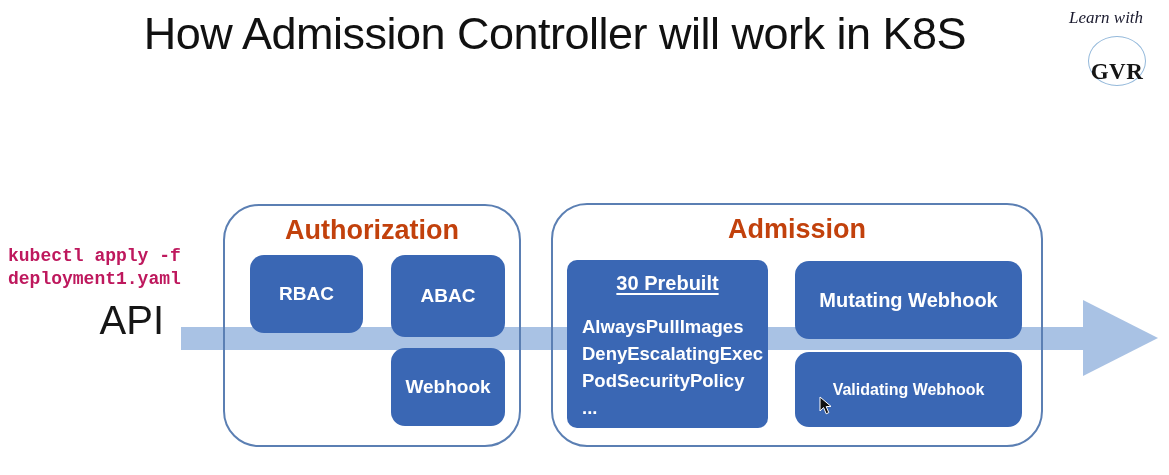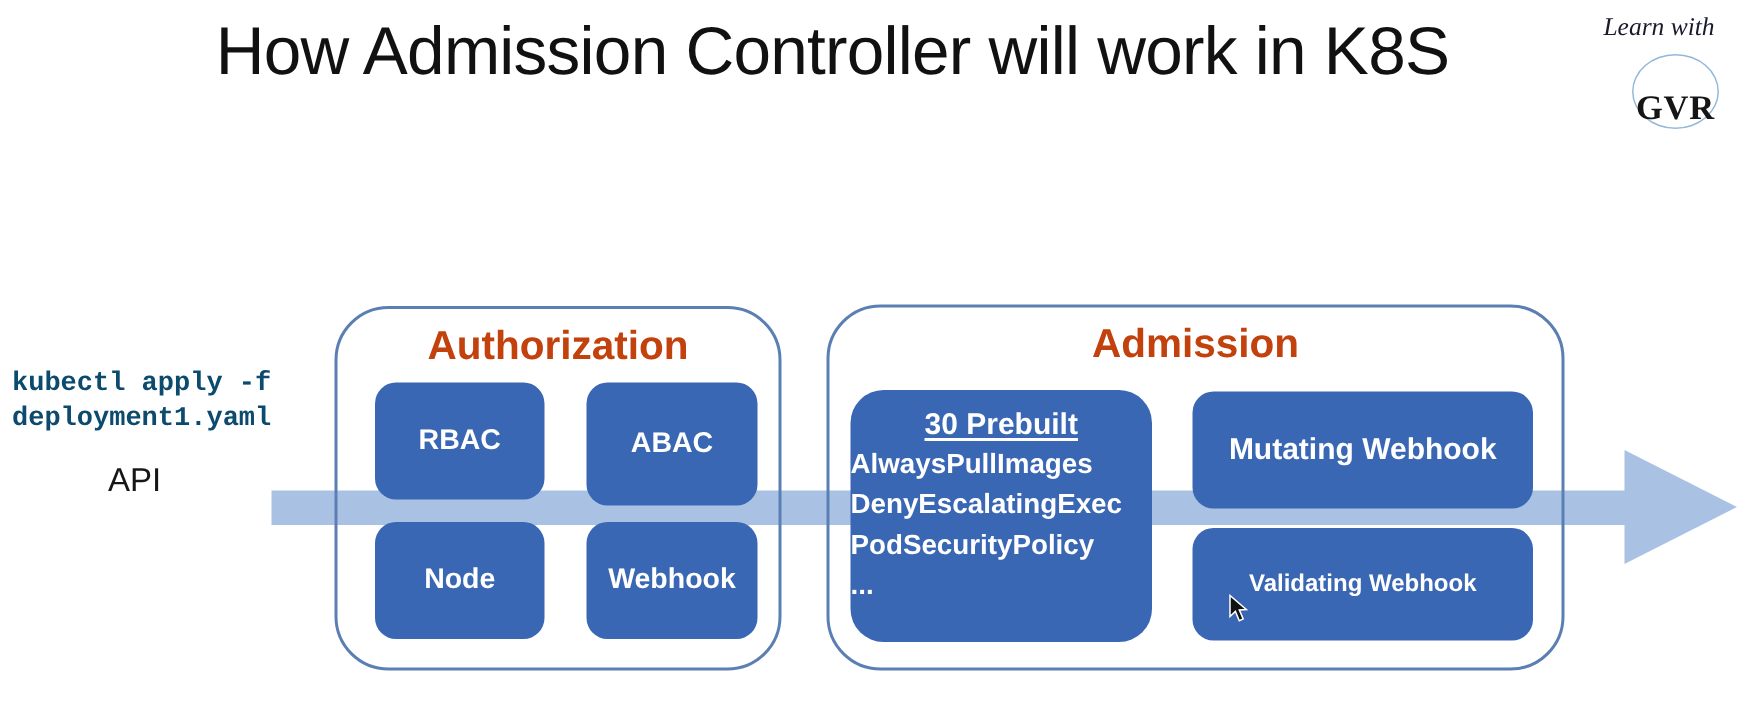--- a/index.html
+++ b/index.html
@@ -53,30 +53,30 @@
   }
 
   
   .command {
     position: absolute;
     left: 8px; top: 245px;
     font-family: "Liberation Mono", "DejaVu Sans Mono", monospace;
     font-weight: 700;
     font-size: 18px;
     line-height: 23px;
-    color: #0c4a6e;
+    color: #be185d;
     white-space: pre;
   }
 
   
   .api-call {
     position: absolute;
     left: 72px; top: 301px; width: 92px;
-    text-align: left;
-    font-size: 22px;
+    text-align: right;
+    font-size: 40px;
     line-height: 38px;
     color: #161616;
   }
 
   
   .arrow-shaft {
     position: absolute;
     left: 181px; top: 327px;
     width: 905px; height: 23px;
     background: #a9c2e4;
@@ -129,33 +129,33 @@
 
   .box-mutating   { left: 795px; top: 261px; width: 227px; height: 78px; font-size: 20px; }
   .box-validating { left: 795px; top: 352px; width: 227px; height: 75px; font-size: 16px; }
 
   
   .box-prebuilt {
     position: absolute;
     left: 567px; top: 260px;
     width: 201px; height: 168px;
     background: #3a67b4;
-    border-radius: 22px;
+    border-radius: 10px;
     color: #ffffff;
     z-index: 3;
     padding-top: 12px;
   }
   .prebuilt-heading {
     text-align: center;
     font-size: 20px;
     font-weight: 700;
     text-decoration: underline;
     text-underline-offset: 3px;
   }
-  .prebuilt-list { }
+  .prebuilt-list { margin-top: 18px; padding-left: 15px; }
   .prebuilt-item {
     font-size: 18.5px;
     font-weight: 700;
     line-height: 27px;
     white-space: nowrap;
   }
 
   
   .cursor { position: absolute; left: 819px; top: 396px; z-index: 5; }
 </style>
@@ -181,21 +181,20 @@
 
   <div class="arrow-shaft"></div>
   <div class="arrow-head"></div>
 
   <div class="stage stage-authorization">
     <div class="stage-label">Authorization</div>
   </div>
 
   <div class="blue-box box-rbac">RBAC</div>
   <div class="blue-box box-abac">ABAC</div>
-  <div class="blue-box box-node">Node</div>
   <div class="blue-box box-webhook">Webhook</div>
 
   <div class="stage stage-admission">
     <div class="stage-label">Admission</div>
   </div>
 
   <div class="box-prebuilt">
     <div class="prebuilt-heading">30 Prebuilt</div>
     <div class="prebuilt-list">
       <div class="prebuilt-item">AlwaysPullImages</div>

